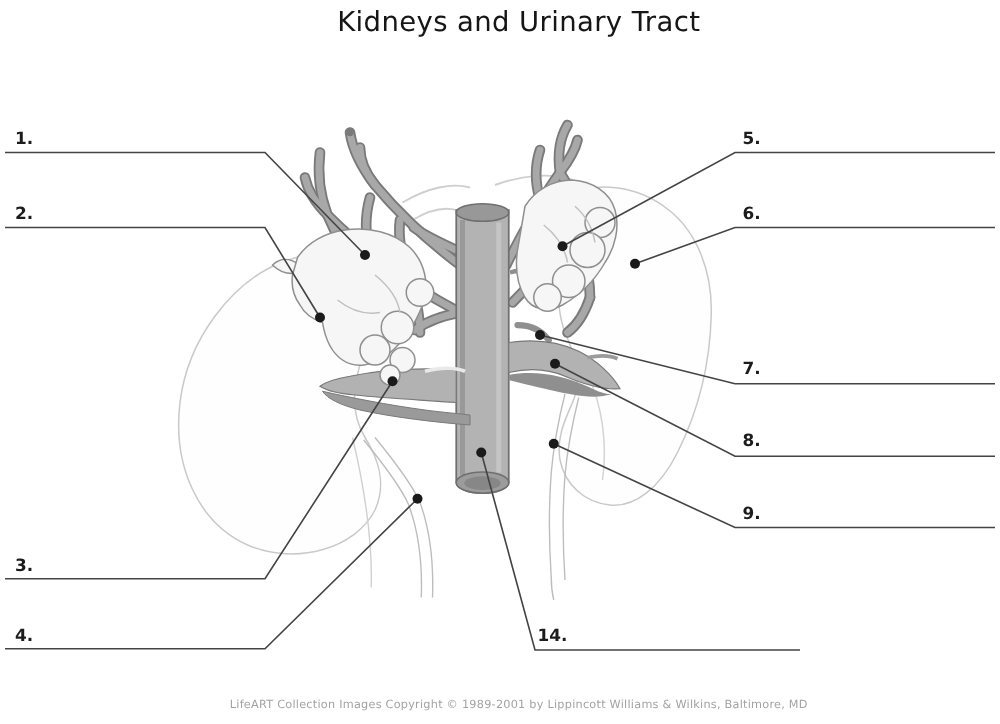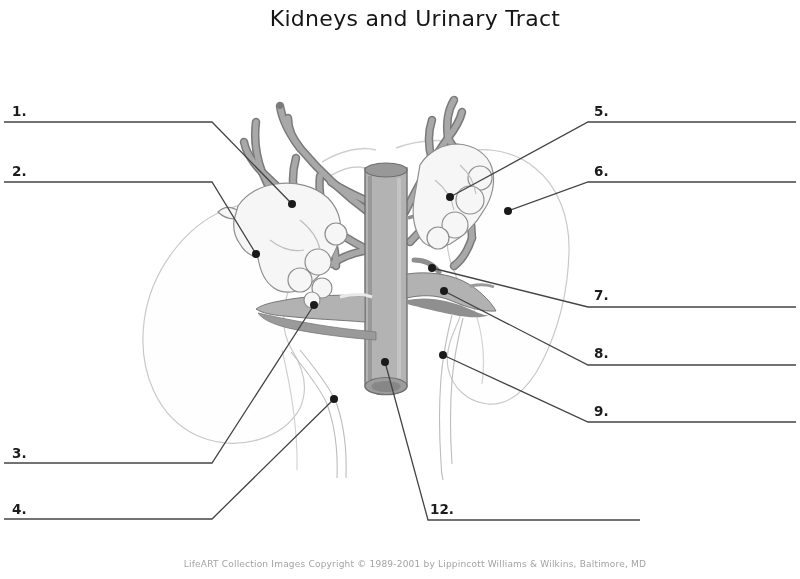--- a/index.html
+++ b/index.html
@@ -186,16 +186,16 @@
 
   <span class="lbl" style="left:12px;top:103px">1.</span>
   <span class="lbl" style="left:12px;top:163px">2.</span>
   <span class="lbl" style="left:12px;top:445px">3.</span>
   <span class="lbl" style="left:12px;top:501px">4.</span>
   <span class="lbl" style="left:594px;top:103px">5.</span>
   <span class="lbl" style="left:594px;top:163px">6.</span>
   <span class="lbl" style="left:594px;top:287px">7.</span>
   <span class="lbl" style="left:594px;top:345px">8.</span>
   <span class="lbl" style="left:594px;top:403px">9.</span>
-  <span class="lbl" style="left:430px;top:501px">12.</span>
+  <span class="lbl" style="left:430px;top:501px">14.</span>
 
   <div class="footer">LifeART Collection Images Copyright © 1989-2001 by Lippincott Williams &amp; Wilkins, Baltimore, MD</div>
 </div>
 
 </body></html>

